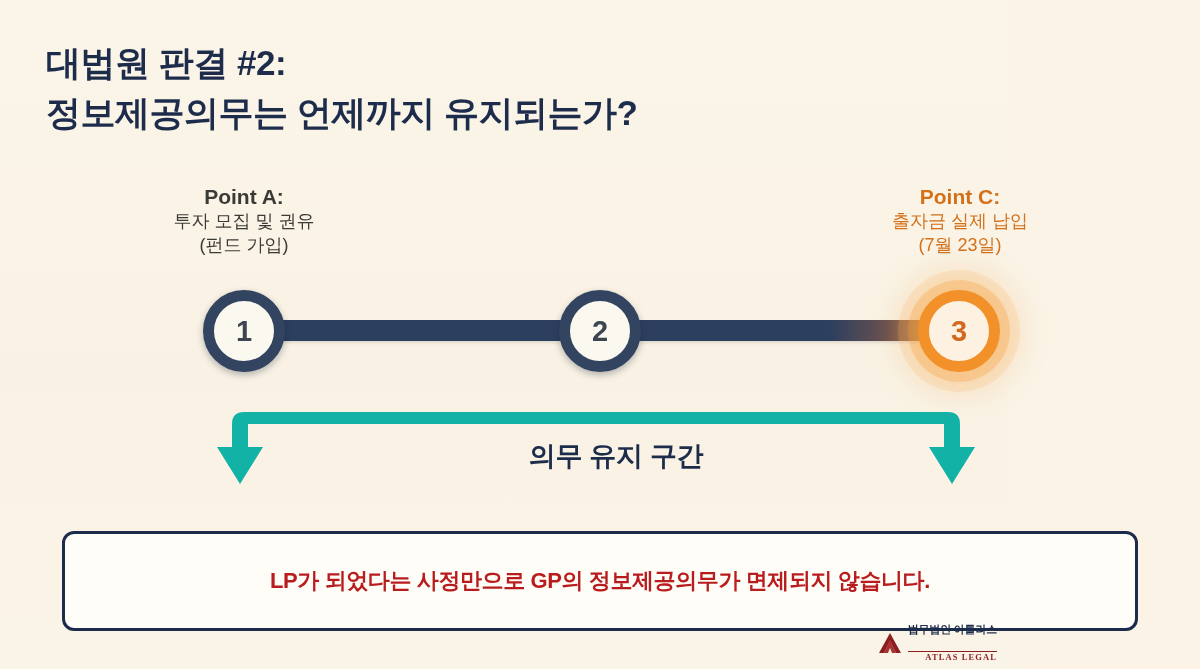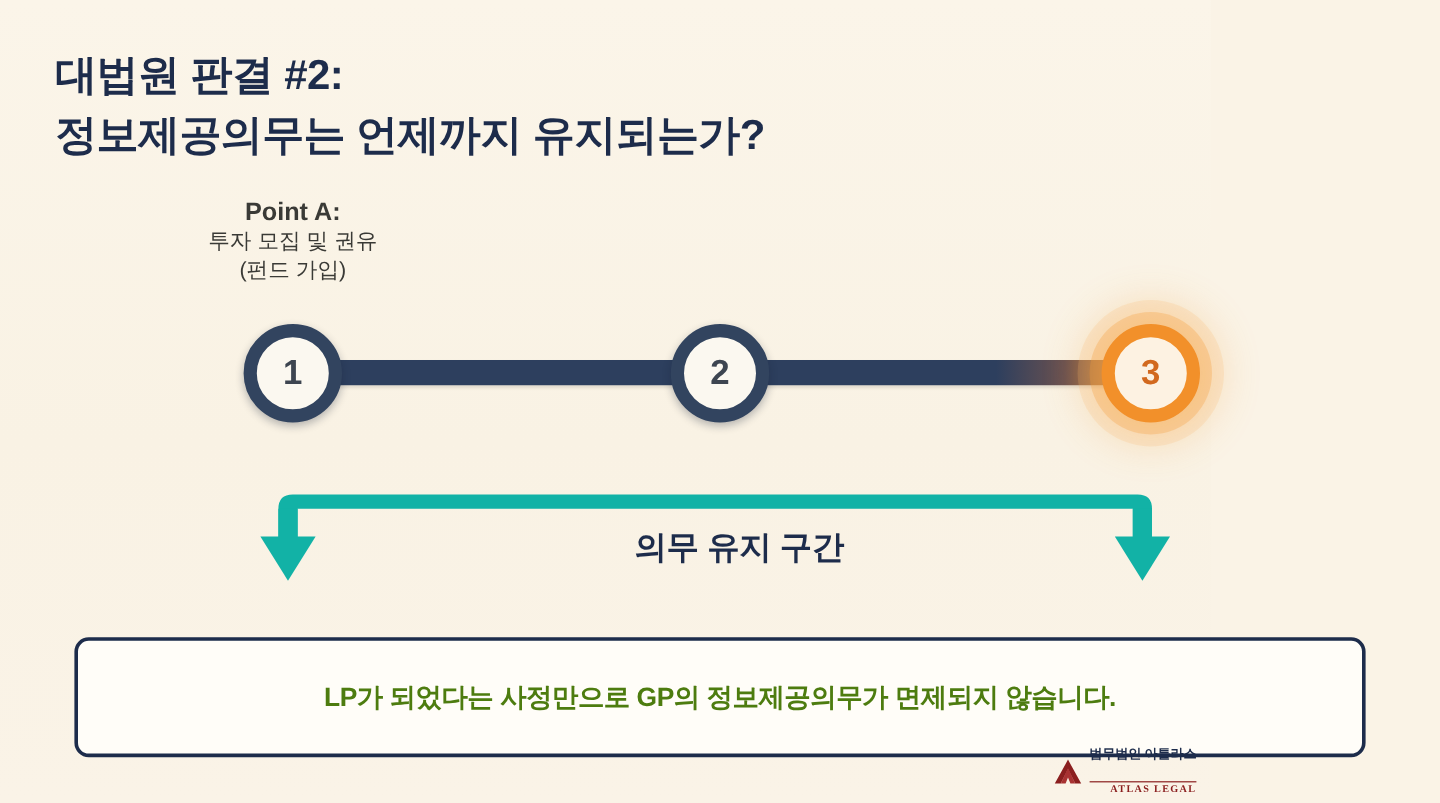--- a/index.html
+++ b/index.html
@@ -36,21 +36,21 @@
     color: #1d2c4b;
     line-height: 1.42;
     letter-spacing: -0.5px;
     white-space: nowrap;
   }
 
   
   .timeline {
     position: absolute;
     left: 0;
-    top: 148px;
+    top: 168px;
     width: 1200px;
     height: 240px;
   }
 
   .track {
     position: absolute;
     left: 243px;
     top: 152px;
     width: 716px;
     height: 21px;
@@ -156,21 +156,21 @@
     border-radius: 12px;
     display: flex;
     flex-direction: column;
     align-items: center;
     justify-content: center;
     gap: 7px;
   }
   .callout-line {
     font-size: 22px;
     font-weight: bold;
-    color: #4d7c0f;
+    color: #b91c1c;
     letter-spacing: -0.4px;
     white-space: nowrap;
   }
 
   
   .logo {
     position: absolute;
     right: 12px;
     bottom: 6px;
     display: flex;
@@ -214,20 +214,25 @@
 
     <div class="track"></div>
 
     <div class="caption cap-1">
       <div class="cap-head cap-dark">Point A:</div>
       <div class="cap-sub cap-dark">투자 모집 및 권유</div>
       <div class="cap-sub cap-dark">(펀드 가입)</div>
     </div>
 
 
+    <div class="caption cap-3">
+      <div class="cap-head cap-hot">Point C:</div>
+      <div class="cap-sub cap-hot">출자금 실제 납입</div>
+      <div class="cap-sub cap-hot">(7월 23일)</div>
+    </div>
 
     <div class="node node-dark node-1">
       <span class="num">1</span>
     </div>
     <div class="node node-dark node-2">
       <span class="num">2</span>
     </div>
     <div class="node node-hot node-3">
       <span class="num">3</span>
     </div>

